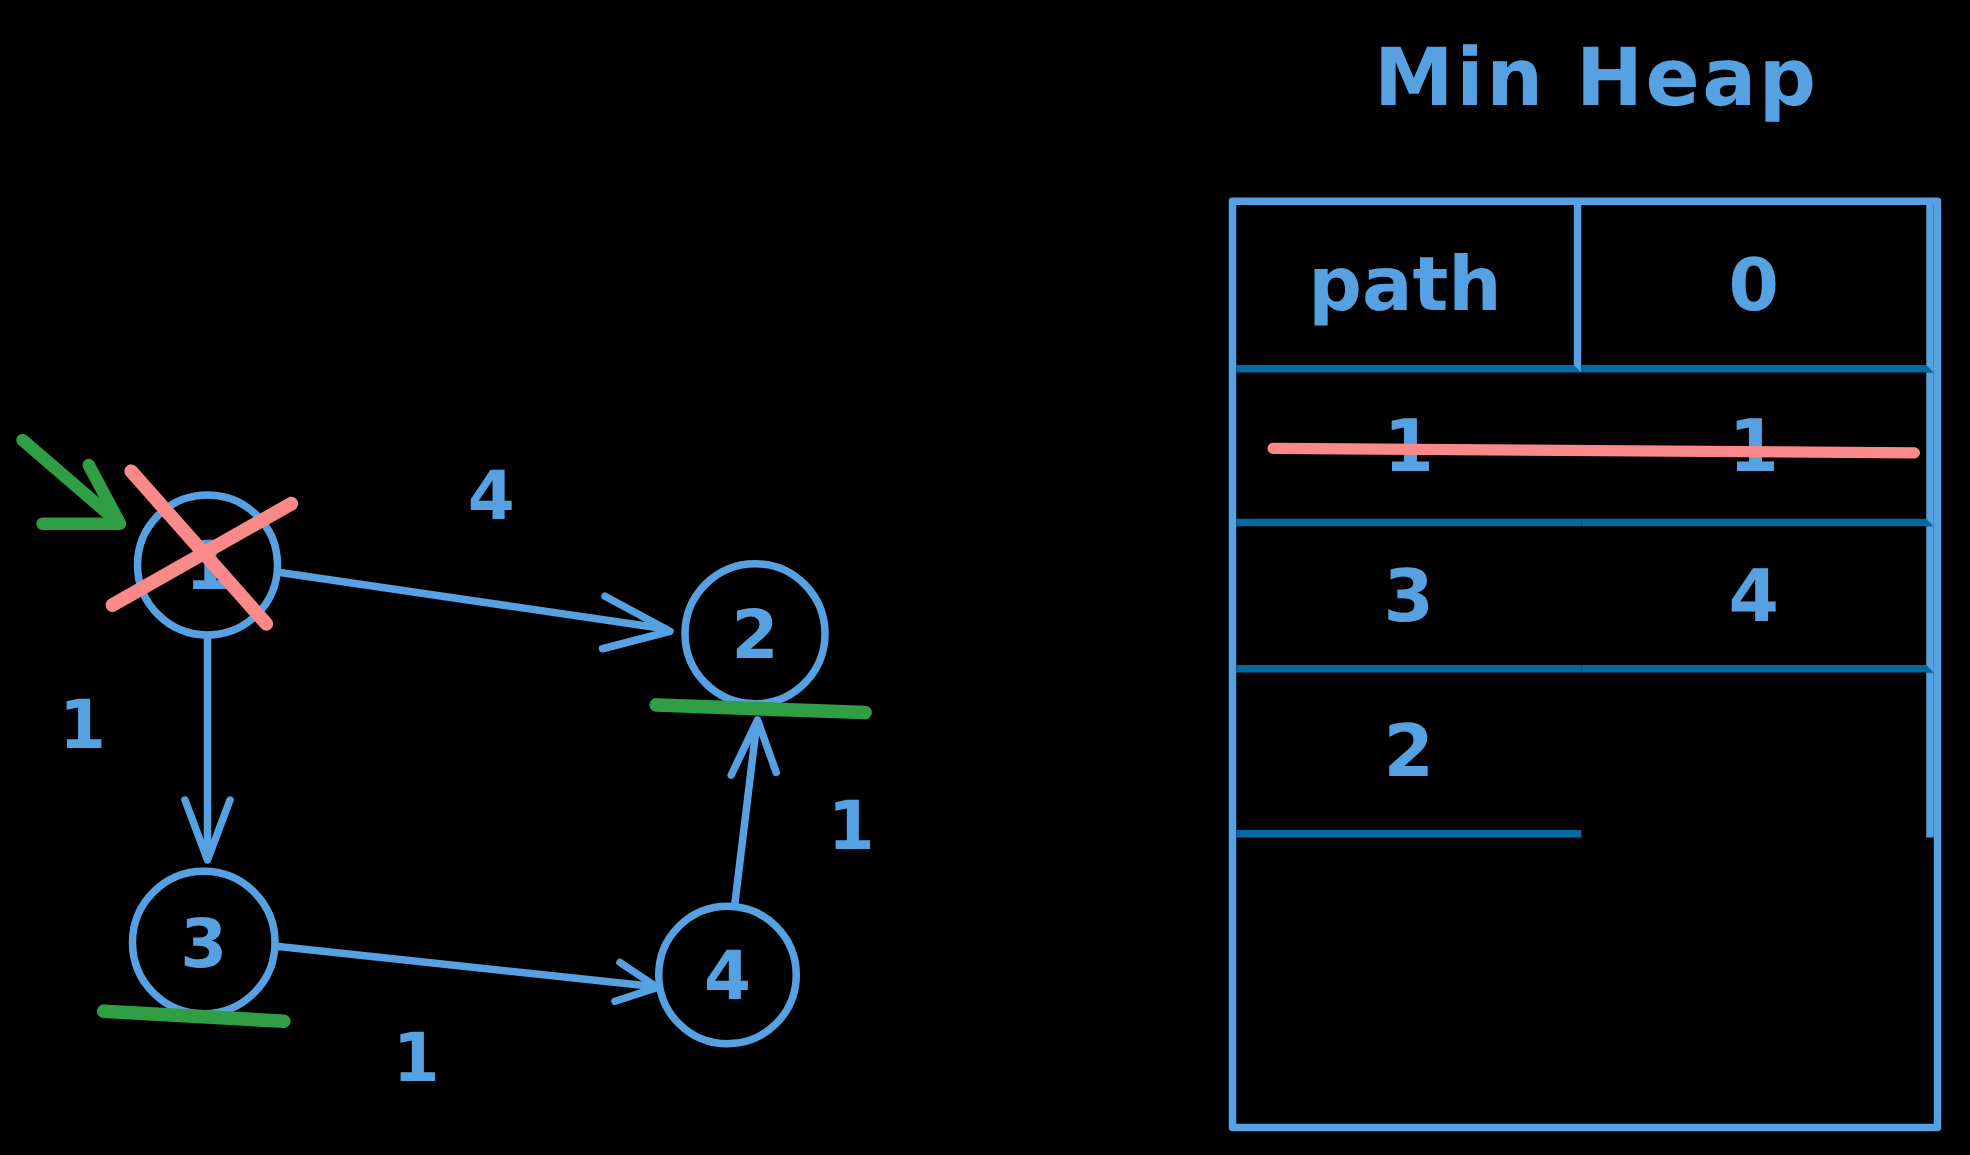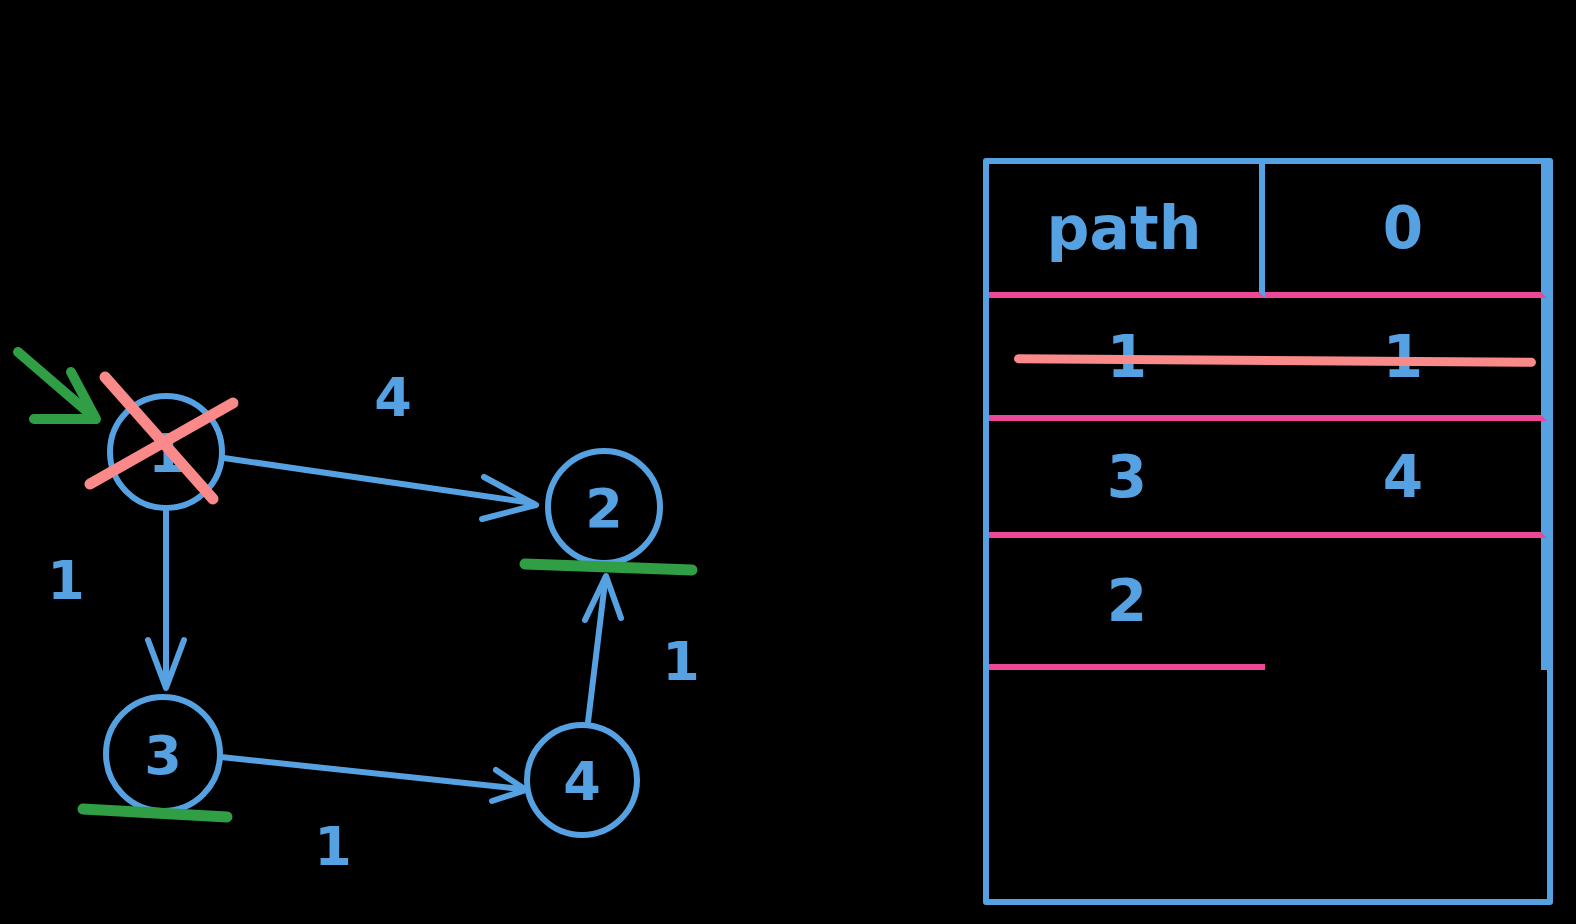--- a/index.html
+++ b/index.html
@@ -52,21 +52,21 @@
   .heap-cell {
     box-sizing: border-box;
     display: flex;
     align-items: center;
     justify-content: center;
     color: #55a1e1;
     font-size: 58px;
     font-weight: bold;
   }
   .heap-cell.col-0 { border-right: 6px solid #55a1e1; }
-  .heap-cell.row-line { border-bottom: 6px solid #ec4899; }
+  .heap-cell.row-line { border-bottom: 6px solid #0369a1; }
   .heap-cell.header { font-size: 60px; }
   .strike-line {
     position: absolute;
     left: 25px;
     top: 192px;
     width: 522px;
     height: 9px;
     background: #fa8a8a;
     border-radius: 5px;
     transform: rotate(0.4deg);
@@ -127,20 +127,21 @@
       <path d="M83,809 L227,817" fill="none" stroke="#2f9e44" stroke-width="11" stroke-linecap="round"></path>
     </g>
 
     <g>
       <circle cx="582" cy="780" r="55" fill="none" stroke="#55a1e1" stroke-width="6"></circle>
       <text x="582" y="781" text-anchor="middle" dominant-baseline="central" fill="#55a1e1" font-size="54" font-weight="bold">4</text>
     </g>
 
   </svg>
 
+  <div class="heap-title">Min Heap</div>
 
   <div class="heap-table">
 
     <div class="heap-cell header col-0 row-line">path</div>
 
     <div class="heap-cell col-0 row-line">0</div>
     <div class="heap-cell row-line">1</div>
 
     <div class="heap-cell col-0 row-line">1</div>
     <div class="heap-cell row-line">3</div>

